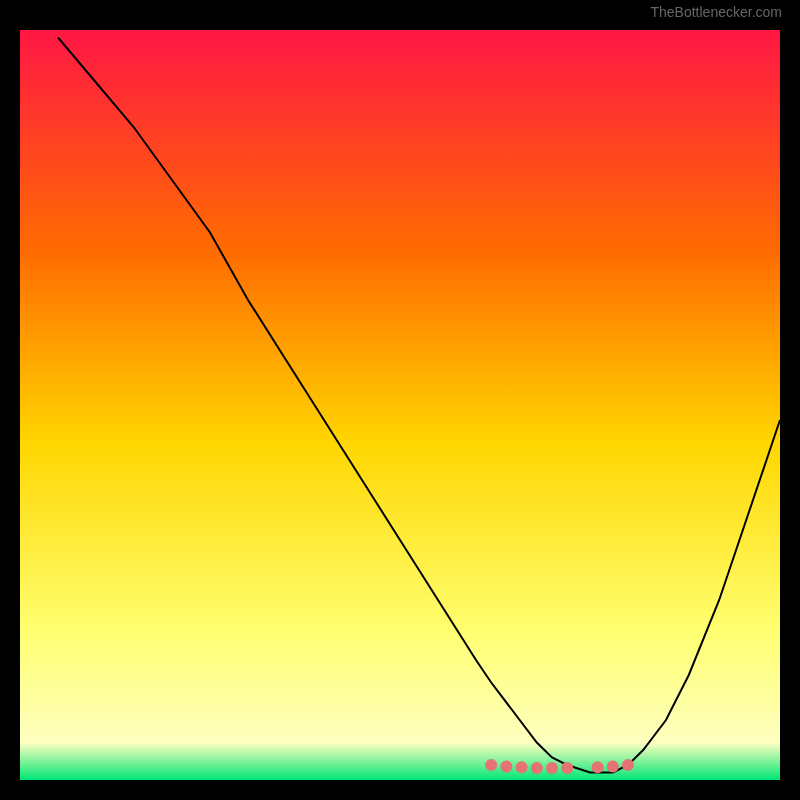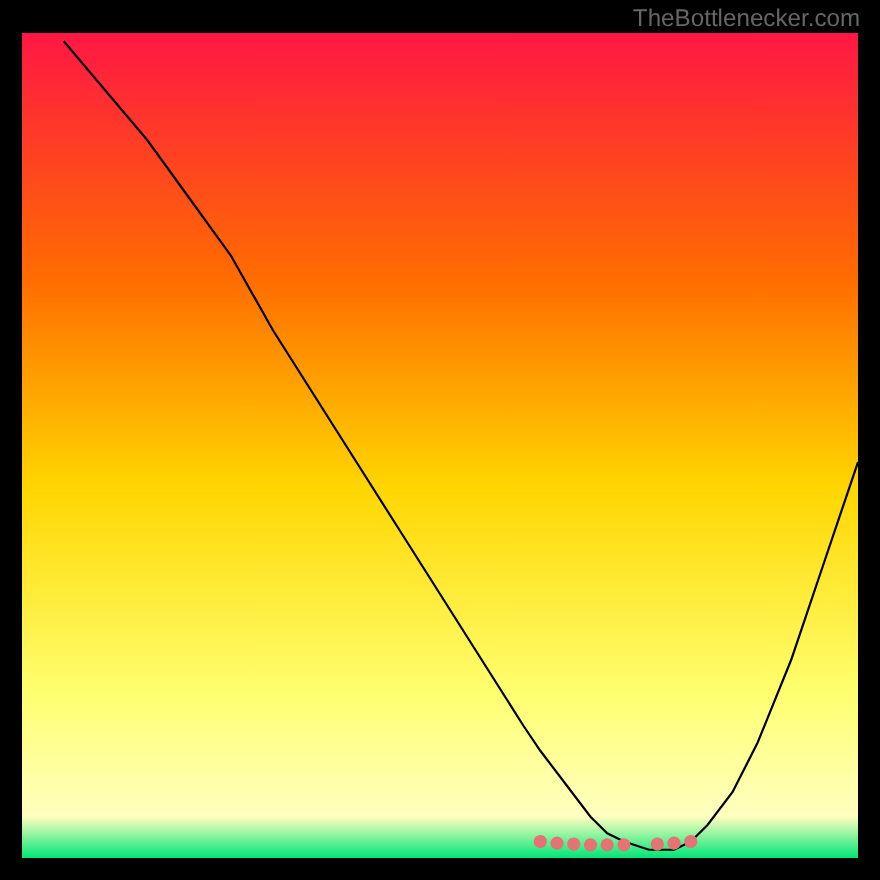--- a/index.html
+++ b/index.html
@@ -9,21 +9,21 @@
     height: 800px;
     background: #000;
     position: relative;
     font-family: Arial, sans-serif;
   }
   .watermark {
     position: absolute;
     top: 4px;
     right: 18px;
     color: #666;
-    font-size: 22px;
+    font-size: 14px;
     font-weight: 500;
     z-index: 10;
   }
   .plot-area {
     position: absolute;
     left: 20px;
     top: 30px;
     width: 760px;
     height: 750px;
   }

